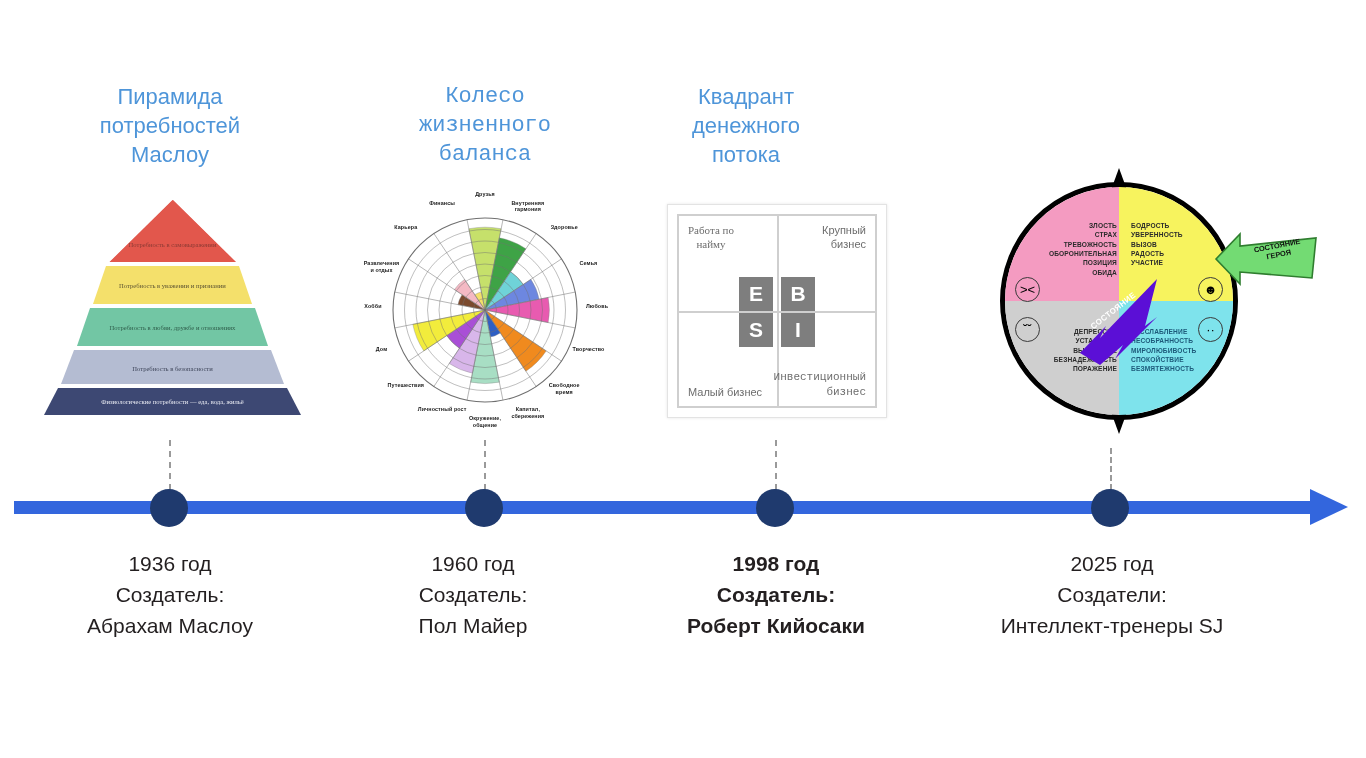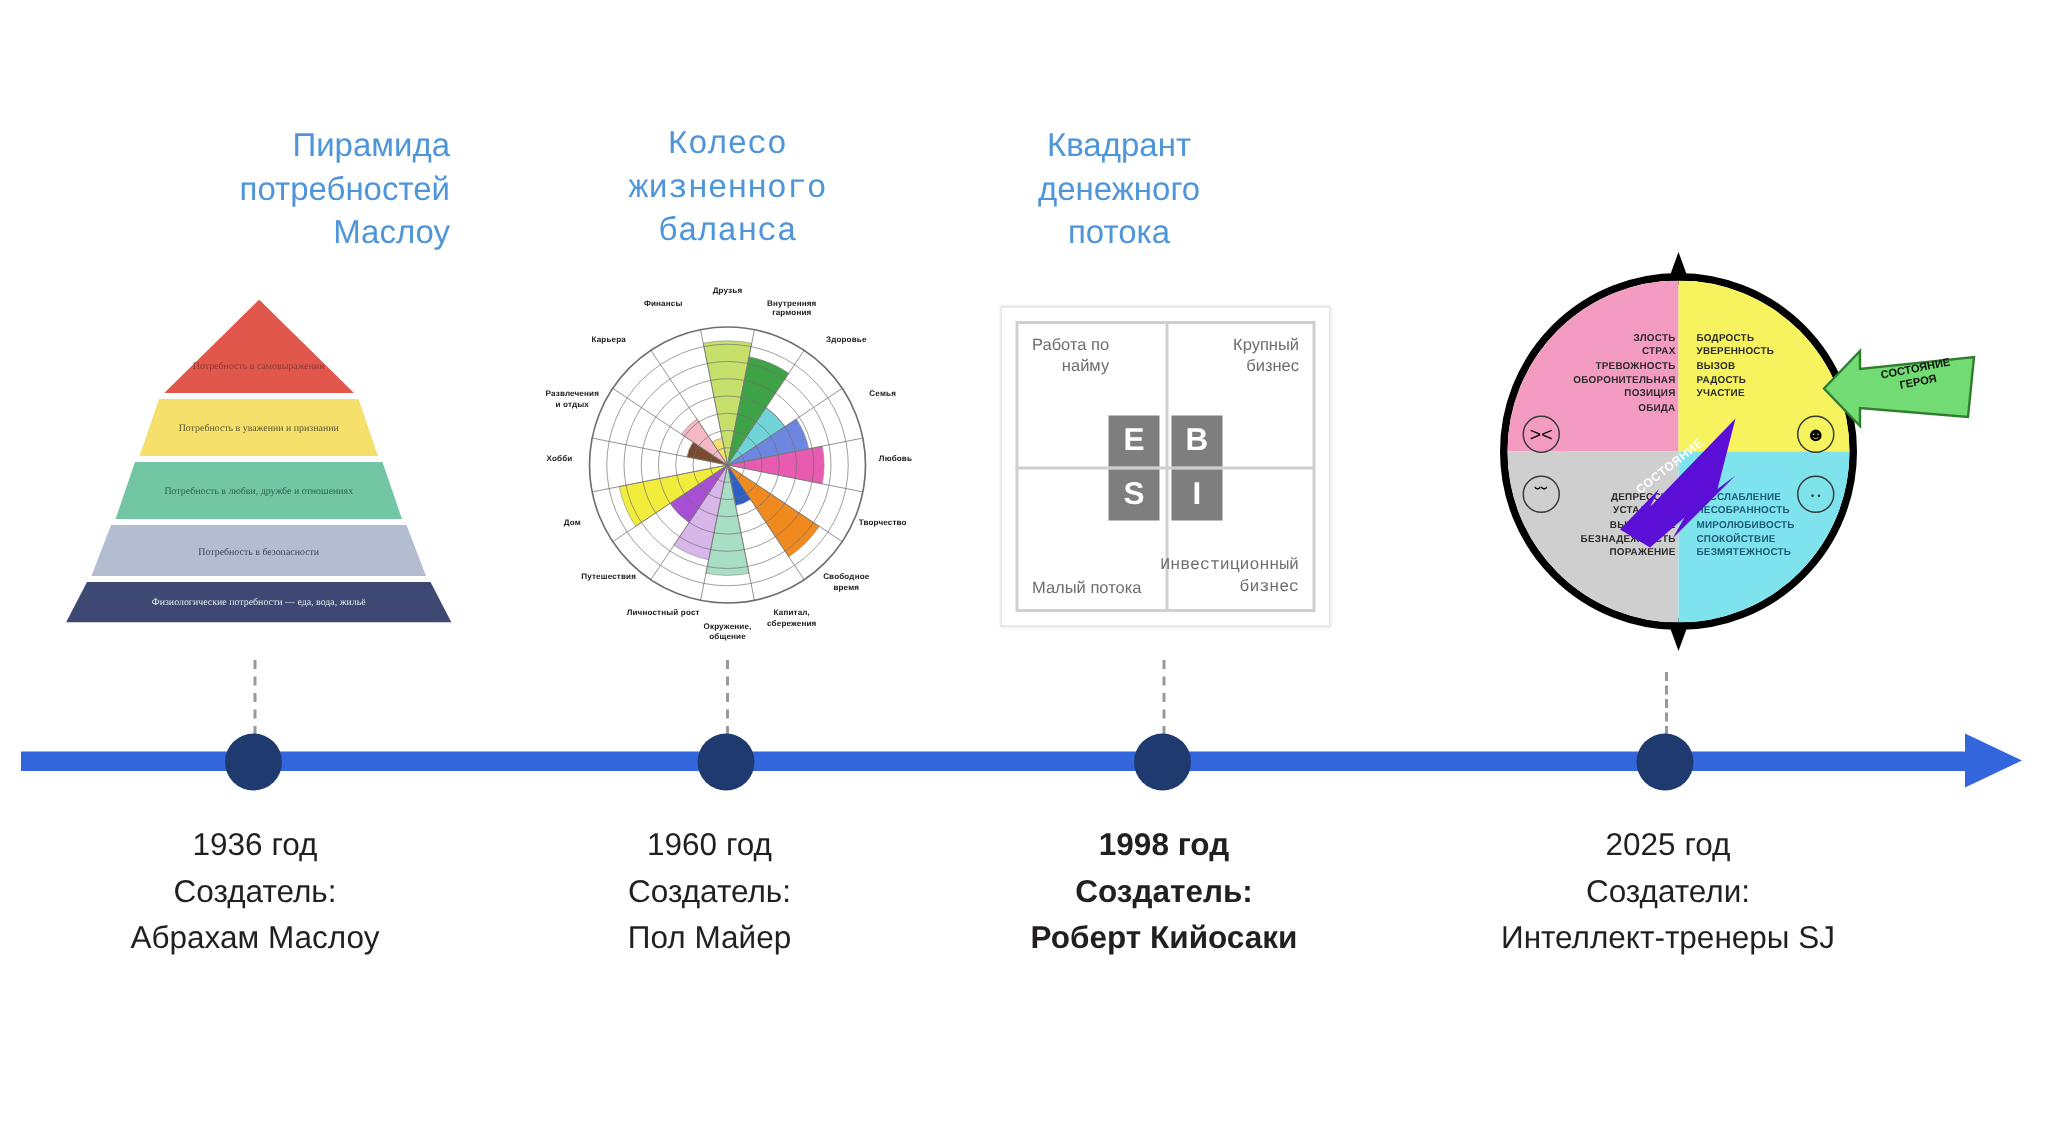--- a/index.html
+++ b/index.html
@@ -57,21 +57,21 @@
   .badge{position:absolute;color:#fff;font-size:8px;font-weight:bold;letter-spacing:.4px;}
   .callout{position:absolute;}
   .callout-txt{position:absolute;font-size:7.4px;font-weight:bold;color:#111;
     text-align:center;line-height:1.2;white-space:pre-line;transform:rotate(-11deg);}
 </style>
 </head>
 <body>
 
 <div class="stage">
 
-  <div class="col-title" style="left:40px;top:82px;width:260px;text-align:right;">Пирамида
+  <div class="col-title" style="left:40px;top:82px;width:260px;">Пирамида
 потребностей
 Маслоу</div>
   <div class="col-title" style="left:355px;top:82px;width:260px;font-family:Liberation Mono, monospace;">Колесо
 жизненного
 баланса</div>
   <div class="col-title" style="left:616px;top:82px;width:260px;">Квадрант
 денежного
 потока</div>
 
   <div class="pyr" style="left:40px;top:200px;width:265px;height:215px;">
@@ -199,25 +199,25 @@
         <div class="lbl" style="left: 20.804px; top: 31.804px; width: 60px;">Карьера</div>
         <div class="lbl" style="left: 57.1395px; top: 7.52549px; width: 60px;">Финансы</div>
       </div>
   </div>
 
   <div class="quad" style="left:667px;top:204px;width:218px;height:212px;">
     <div class="inner"></div>
     <div class="vline"></div>
     <div class="hline"></div>
 
-    <div class="qt" style="left:20px;top:18px;text-align:right;">Работа по
+    <div class="qt" style="left:20px;top:18px;text-align:center;font-family:Liberation Serif, serif;">Работа по
 найму</div>
     <div class="qt" style="right:20px;top:18px;text-align:right;">Крупный
 бизнес</div>
-    <div class="qt" style="left:20px;bottom:18px;text-align:left;">Малый потока</div>
+    <div class="qt" style="left:20px;bottom:18px;text-align:left;">Малый бизнес</div>
     <div class="qt" style="right:20px;bottom:18px;text-align:right;font-family:Liberation Mono, monospace;">Инвестиционный
 бизнес</div>
 
     <div class="letter" style="left:71px;top:72px;">E</div>
     <div class="letter" style="left:113px;top:72px;">B</div>
     <div class="letter" style="left:71px;top:108px;">S</div>
     <div class="letter" style="left:113px;top:108px;">I</div>
   </div>
 
   <div class="compass" style="left:1000px;top:168px;width:238px;height:266px;">

